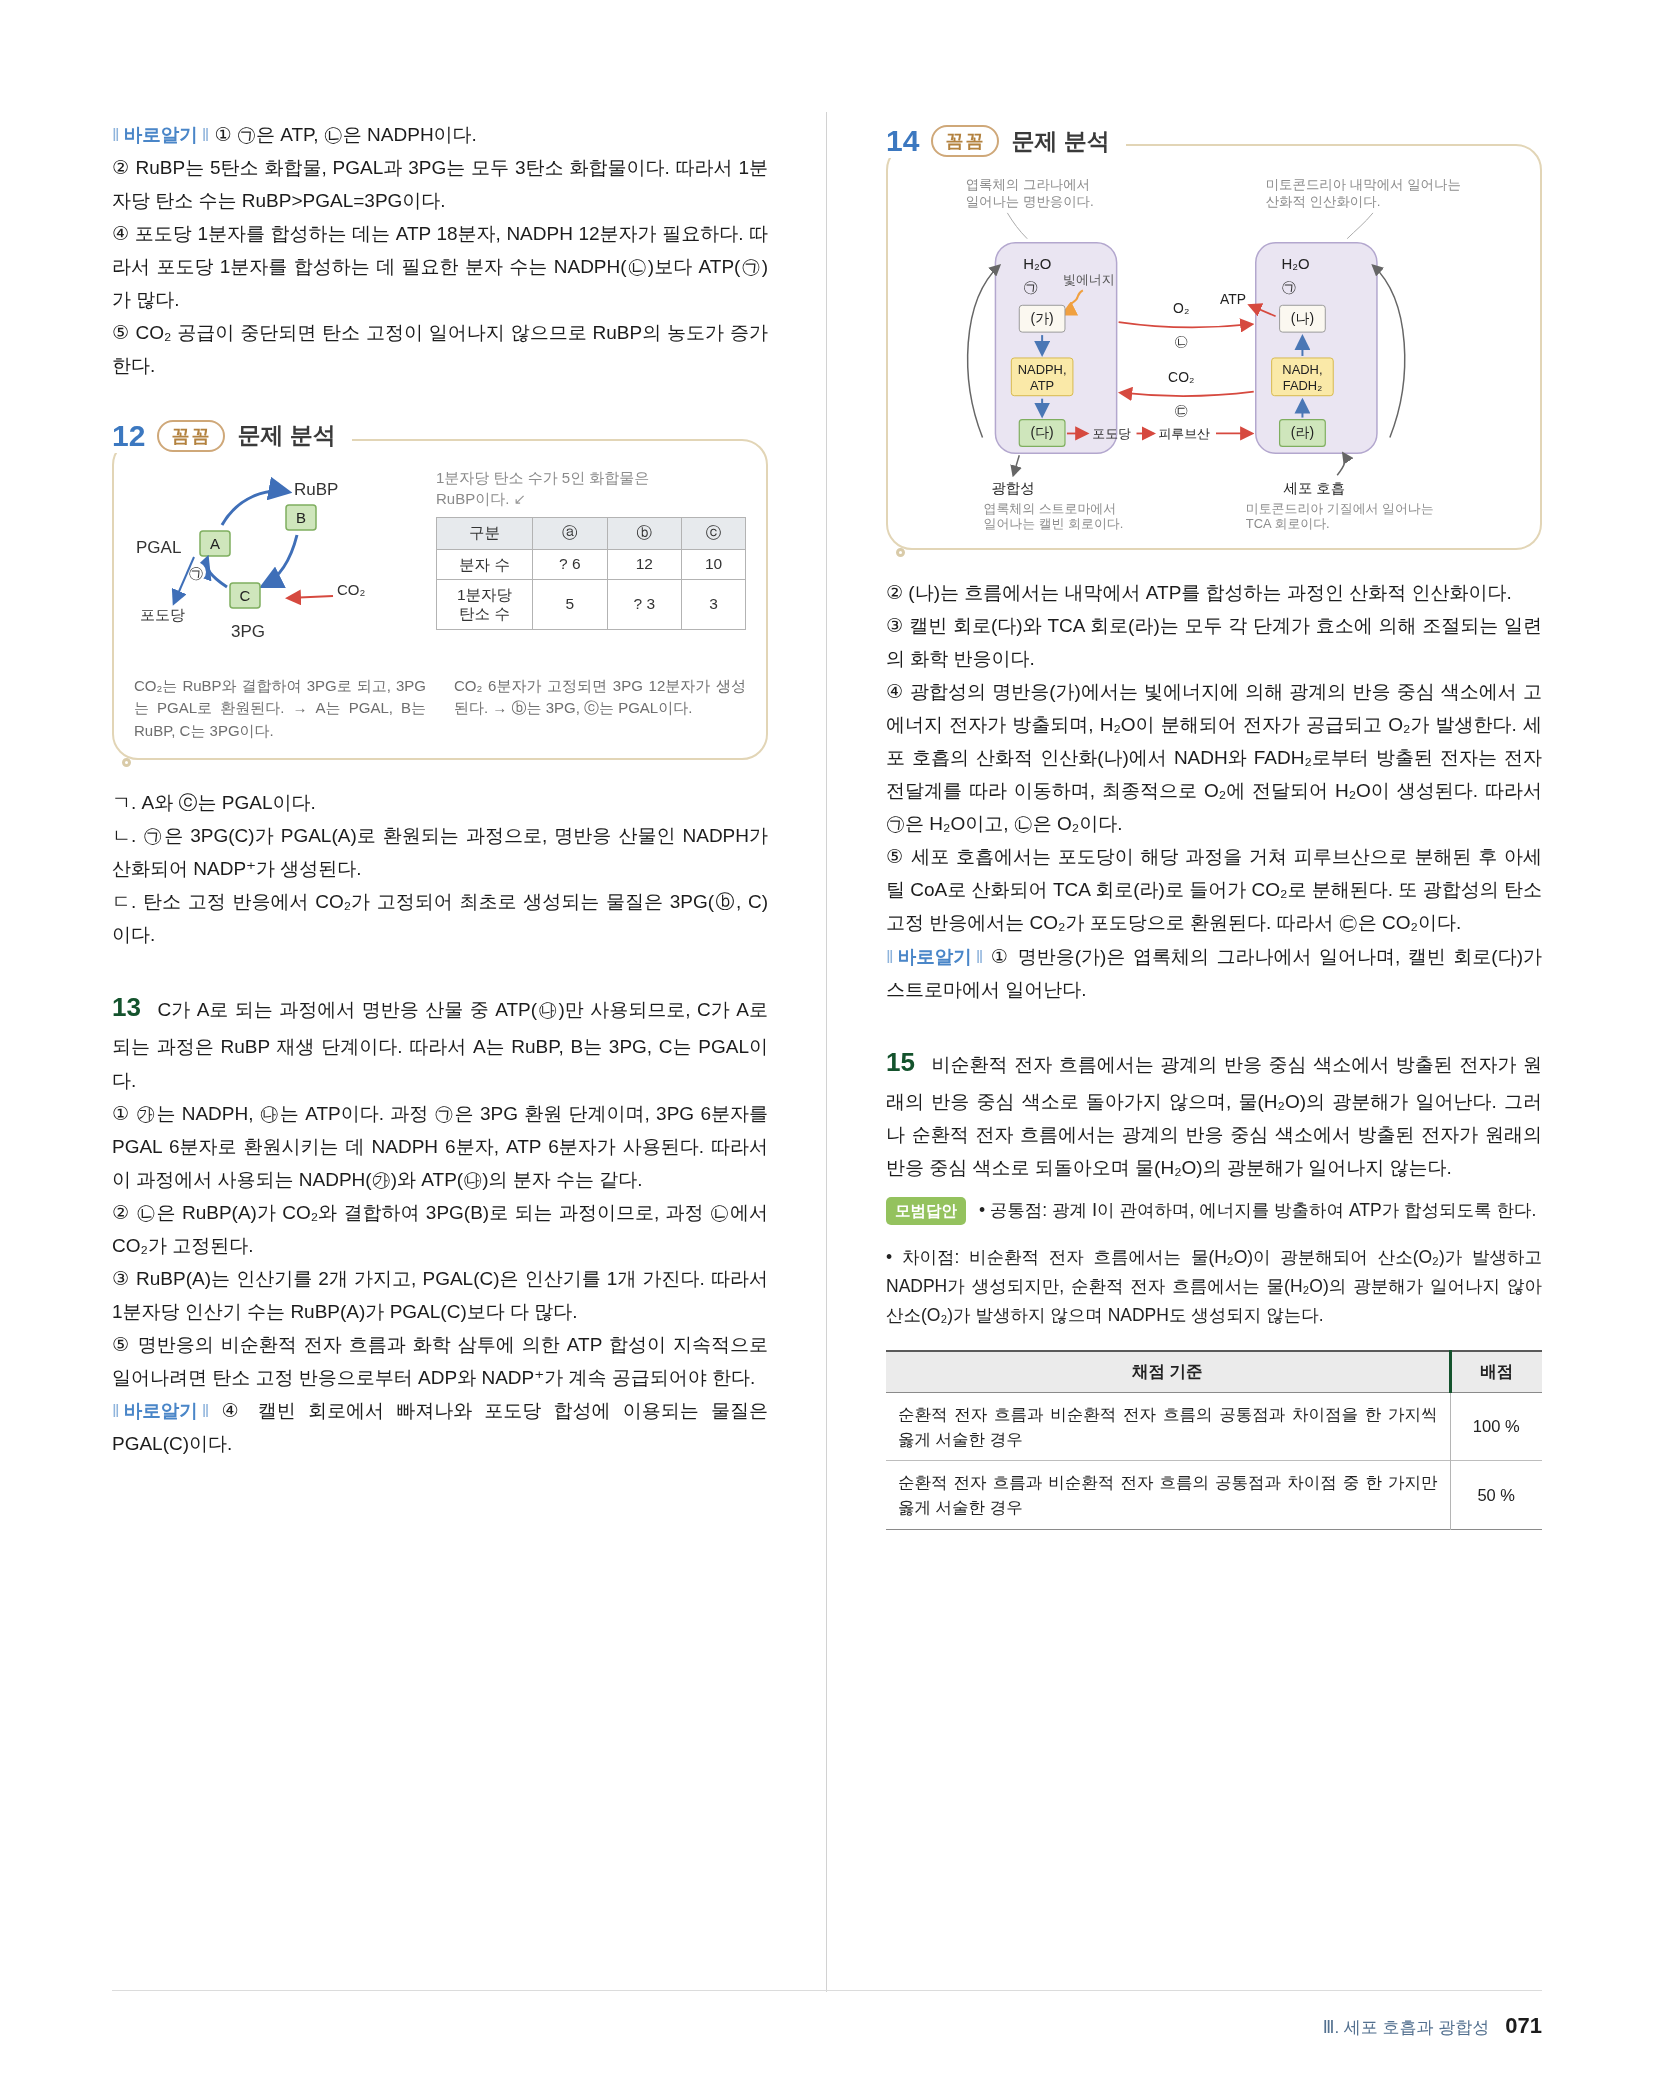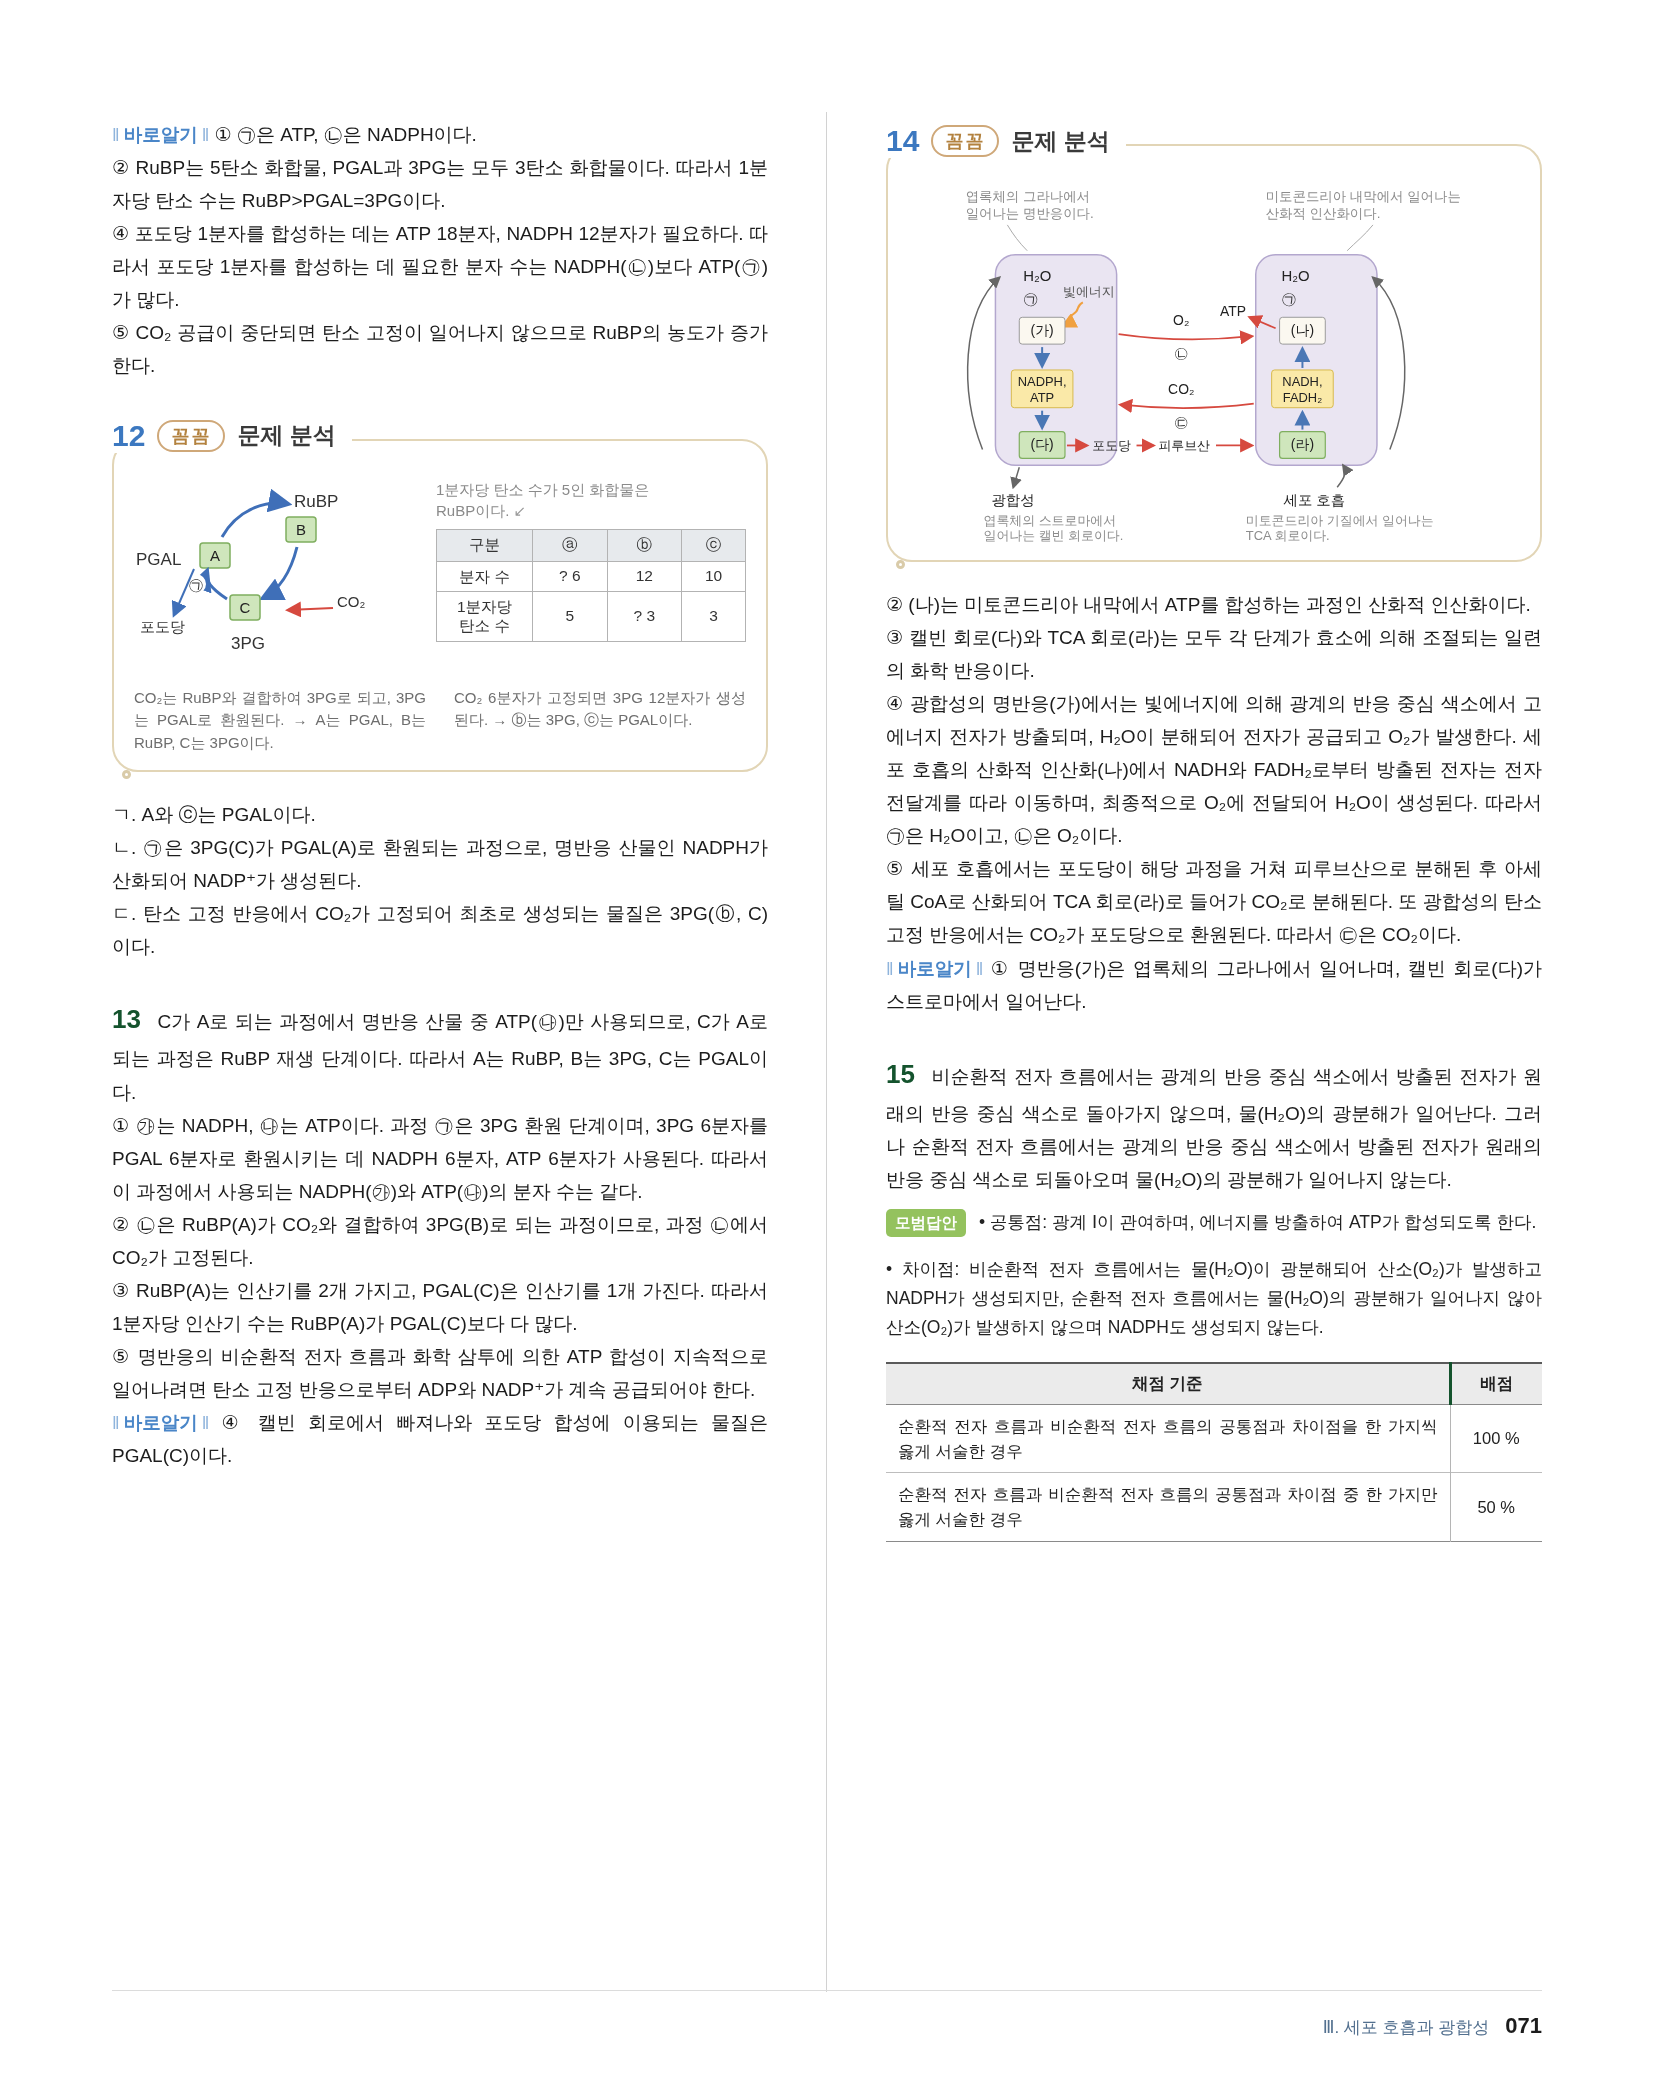--- a/index.html
+++ b/index.html
@@ -16,21 +16,21 @@
   .para-gap { margin-top:2px; }
 
   .baro { color:#4a86c8; font-weight:700; font-size:18.5px; white-space:nowrap; }
   .baro::before { content:"‖"; color:#8fb4dc; font-weight:400; margin-right:4px; }
   .baro::after  { content:"‖"; color:#8fb4dc; font-weight:400; margin-left:4px; }
 
   .inline-num { color:#14532d; font-weight:700; font-size:26px; margin-right:10px; }
 
   .analysis-box {
     position:relative; border:2px solid #e2d5b6; border-radius:26px;
-    margin-top:30px; padding:36px 20px 16px 20px;
+    margin-top:30px; padding:24px 20px 16px 20px;
   }
   .prob-head {
     position:absolute; top:-22px; left:-2px; background:#fff;
     display:flex; align-items:center; gap:12px; padding-right:16px;
   }
   .prob-num { color:#3c78c0; font-size:30px; font-weight:700; }
   .kkom { border:2px solid #cfa879; color:#b3823f; border-radius:16px; padding:2px 12px; font-size:18px; font-weight:700; letter-spacing:2px; }
   .analysis-title { font-size:23px; font-weight:700; color:#3a3a3a; }
   .ring { position:absolute; left:8px; bottom:-9px; width:9px; height:9px; background:#fff; border:3px solid #d9cba9; border-radius:50%; }
 
@@ -268,21 +268,21 @@
           <text x="275" y="245" font-size="14" fill="#333" text-anchor="middle">㉢</text>
           <path d="M 160,264 L 180,264" fill="none" stroke="#d6493f" stroke-width="1.8" marker-end="url(#m14red)"></path>
           <text x="205" y="269" font-size="13" fill="#222" text-anchor="middle">포도당</text>
           <path d="M 230,264 L 247,264" fill="none" stroke="#d6493f" stroke-width="1.8" marker-end="url(#m14red)"></path>
           <text x="278" y="269" font-size="13" fill="#222" text-anchor="middle">피루브산</text>
           <path d="M 310,264 L 346,264" fill="none" stroke="#d6493f" stroke-width="1.8" marker-end="url(#m14red)"></path>
         </svg>
       </div>
 
       <div class="answers">
-        <p class="body">② (나)는 미토콘드리아 내막에서 ATP를 합성하는 과정인 산화적 인산화이다.</p>
+        <p class="body">② (나)는 흐름에서는 내막에서 ATP를 합성하는 과정인 산화적 인산화이다.</p>
         <p class="body para-gap">③ 캘빈 회로(다)와 TCA 회로(라)는 모두 각 단계가 효소에 의해 조절되는 일련의 화학 반응이다.</p>
         <p class="body para-gap">④ 광합성의 명반응(가)에서는 빛에너지에 의해 광계의 반응 중심 색소에서 고에너지 전자가 방출되며, H₂O이 분해되어 전자가 공급되고 O₂가 발생한다. 세포 호흡의 산화적 인산화(나)에서 NADH와 FADH₂로부터 방출된 전자는 전자 전달계를 따라 이동하며, 최종적으로 O₂에 전달되어 H₂O이 생성된다. 따라서 ㉠은 H₂O이고, ㉡은 O₂이다.</p>
         <p class="body para-gap">⑤ 세포 호흡에서는 포도당이 해당 과정을 거쳐 피루브산으로 분해된 후 아세틸 CoA로 산화되어 TCA 회로(라)로 들어가 CO₂로 분해된다. 또 광합성의 탄소 고정 반응에서는 CO₂가 포도당으로 환원된다. 따라서 ㉢은 CO₂이다.</p>
         <p class="body para-gap">
           <span class="baro">바로알기</span>
           <span>① 명반응(가)은 엽록체의 그라나에서 일어나며, 캘빈 회로(다)가 스트로마에서 일어난다.</span>
         </p>
       </div>
 
       <div class="section">

